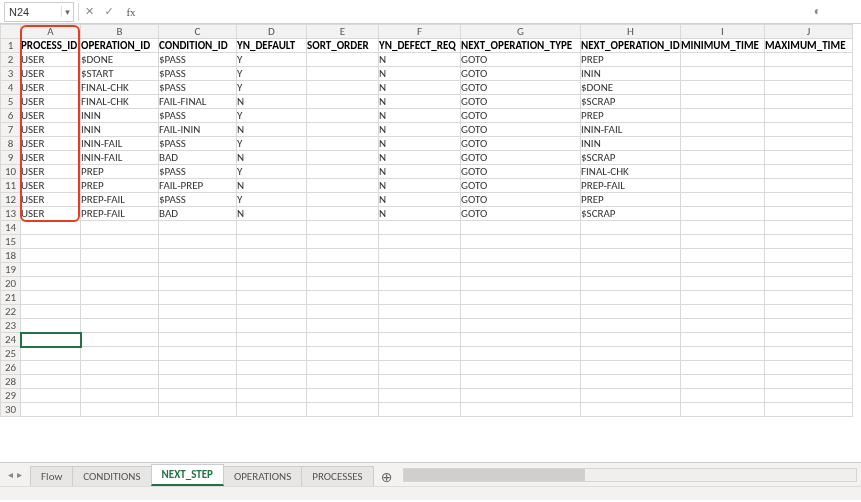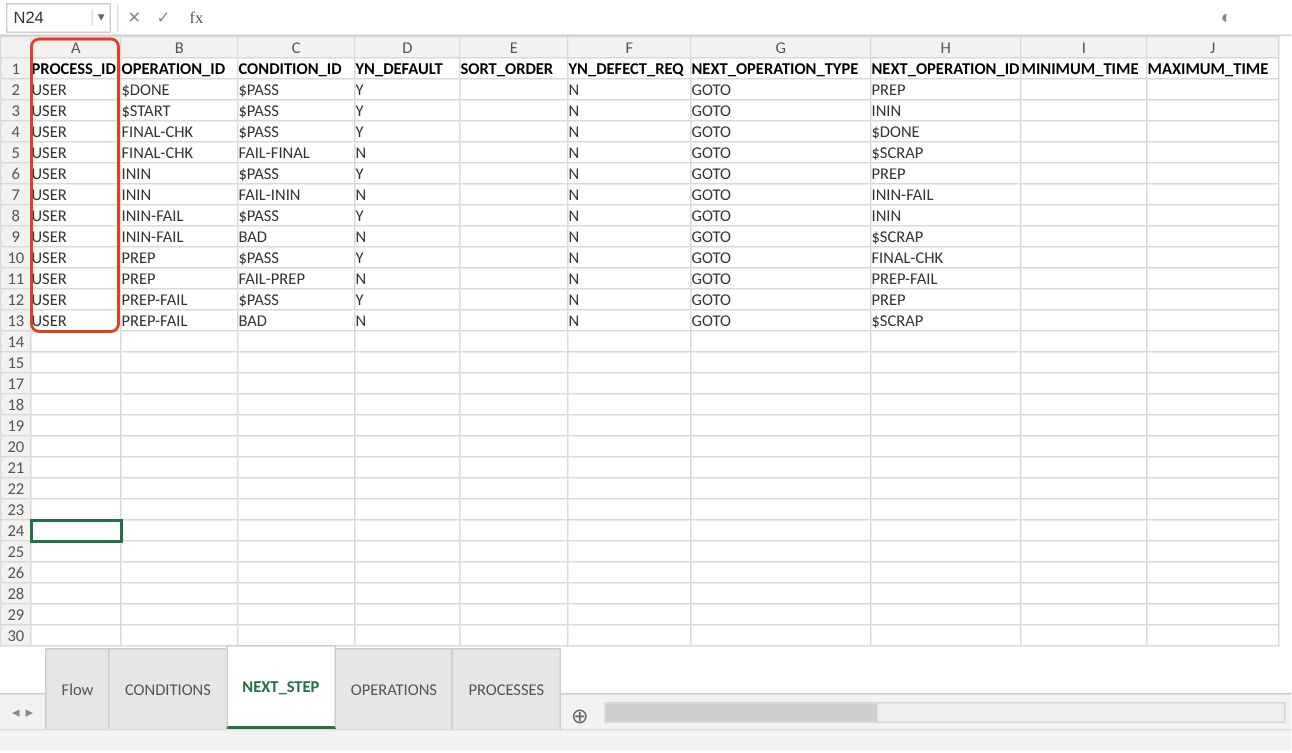--- a/index.html
+++ b/index.html
@@ -37,21 +37,21 @@
 td.cell { padding: 0 3px; height: 14px; }
 td.header-cell { font-weight: bold; color: #000; margin-left: 16px; }
 td.selected { outline: 2px solid #217346; outline-offset: -1px; }
 .hl-box { position: absolute; border: 2px solid #e33e24; border-radius: 6px; pointer-events: none; }
 
 
 .sheet-bar { display: flex; align-items: center; height: 24px; border-top: 1px solid #ccc; background: #f3f2f1; }
 .nav-arrows { display: flex; align-items: center; gap: 4px; padding: 0 8px; color: #888; }
 .nav-arrows span { cursor: pointer; font-size: 10px; }
 .tabs { display: flex; align-items: flex-end; height: 100%; }
-.tab { padding: 20px 10px; border: 1px solid #ccc; border-bottom: none; background: #fff; margin-right: -1px; cursor: pointer; color: #333; font-size: 11px; position: relative; }
+.tab { padding: 3px 10px; border: 1px solid #ccc; border-bottom: none; background: #fff; margin-right: -1px; cursor: pointer; color: #333; font-size: 11px; position: relative; }
 .tab.inactive { background: #e7e6e5; color: #555; }
 .tab.active { background: #fff; border-bottom: 2px solid #217346; color: #217346; font-weight: bold; z-index: 2; }
 .tab.add { background: transparent; border: none; color: #666; font-size: 14px; padding: 0 8px; }
 .hscroll-track { flex: 1; height: 14px; background: #f0efee; border: 1px solid #d5d5d5; margin: 0 4px; position: relative; }
 .hscroll-thumb { position: absolute; left: 0; top: 0; bottom: 0; width: 40%; background: #d0cfce; }
 
 
 .footer { height: 14px; background: #f3f2f1; border-top: 1px solid #ddd; }
 </style>
 </head>
@@ -263,33 +263,20 @@
             <td class="cell colD"></td>
             <td class="cell colE"></td>
             <td class="cell colF"></td>
             <td class="cell colG"></td>
             <td class="cell colH"></td>
             <td class="cell colI"></td>
             <td class="cell colJ"></td>
           </tr>
           <tr>
             <td class="rowhdr">15</td>
-            <td class="cell colA"></td>
-            <td class="cell colB"></td>
-            <td class="cell colC"></td>
-            <td class="cell colD"></td>
-            <td class="cell colE"></td>
-            <td class="cell colF"></td>
-            <td class="cell colG"></td>
-            <td class="cell colH"></td>
-            <td class="cell colI"></td>
-            <td class="cell colJ"></td>
-          </tr>
-          <tr>
-            <td class="rowhdr">17</td>
             <td class="cell colA"></td>
             <td class="cell colB"></td>
             <td class="cell colC"></td>
             <td class="cell colD"></td>
             <td class="cell colE"></td>
             <td class="cell colF"></td>
             <td class="cell colG"></td>
             <td class="cell colH"></td>
             <td class="cell colI"></td>
             <td class="cell colJ"></td>

